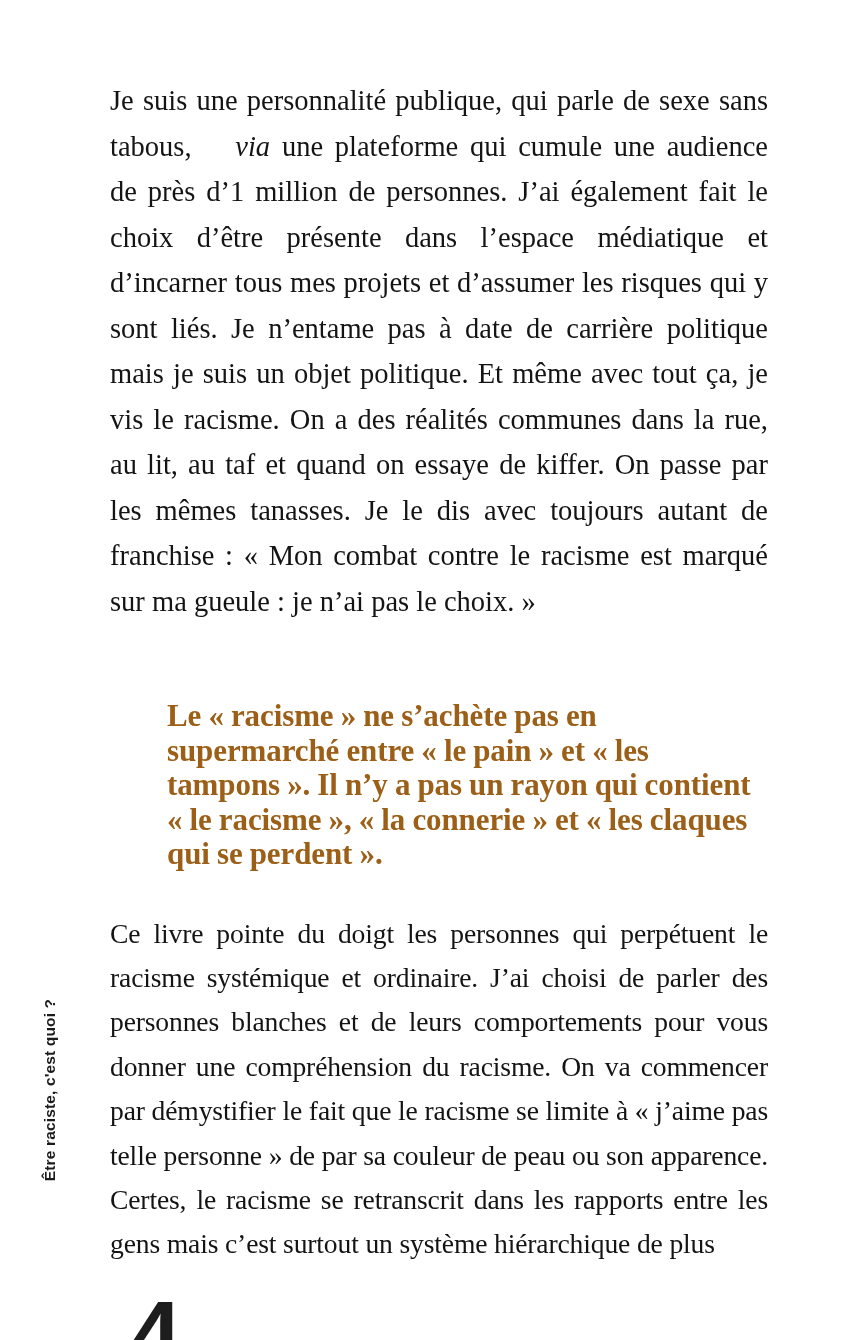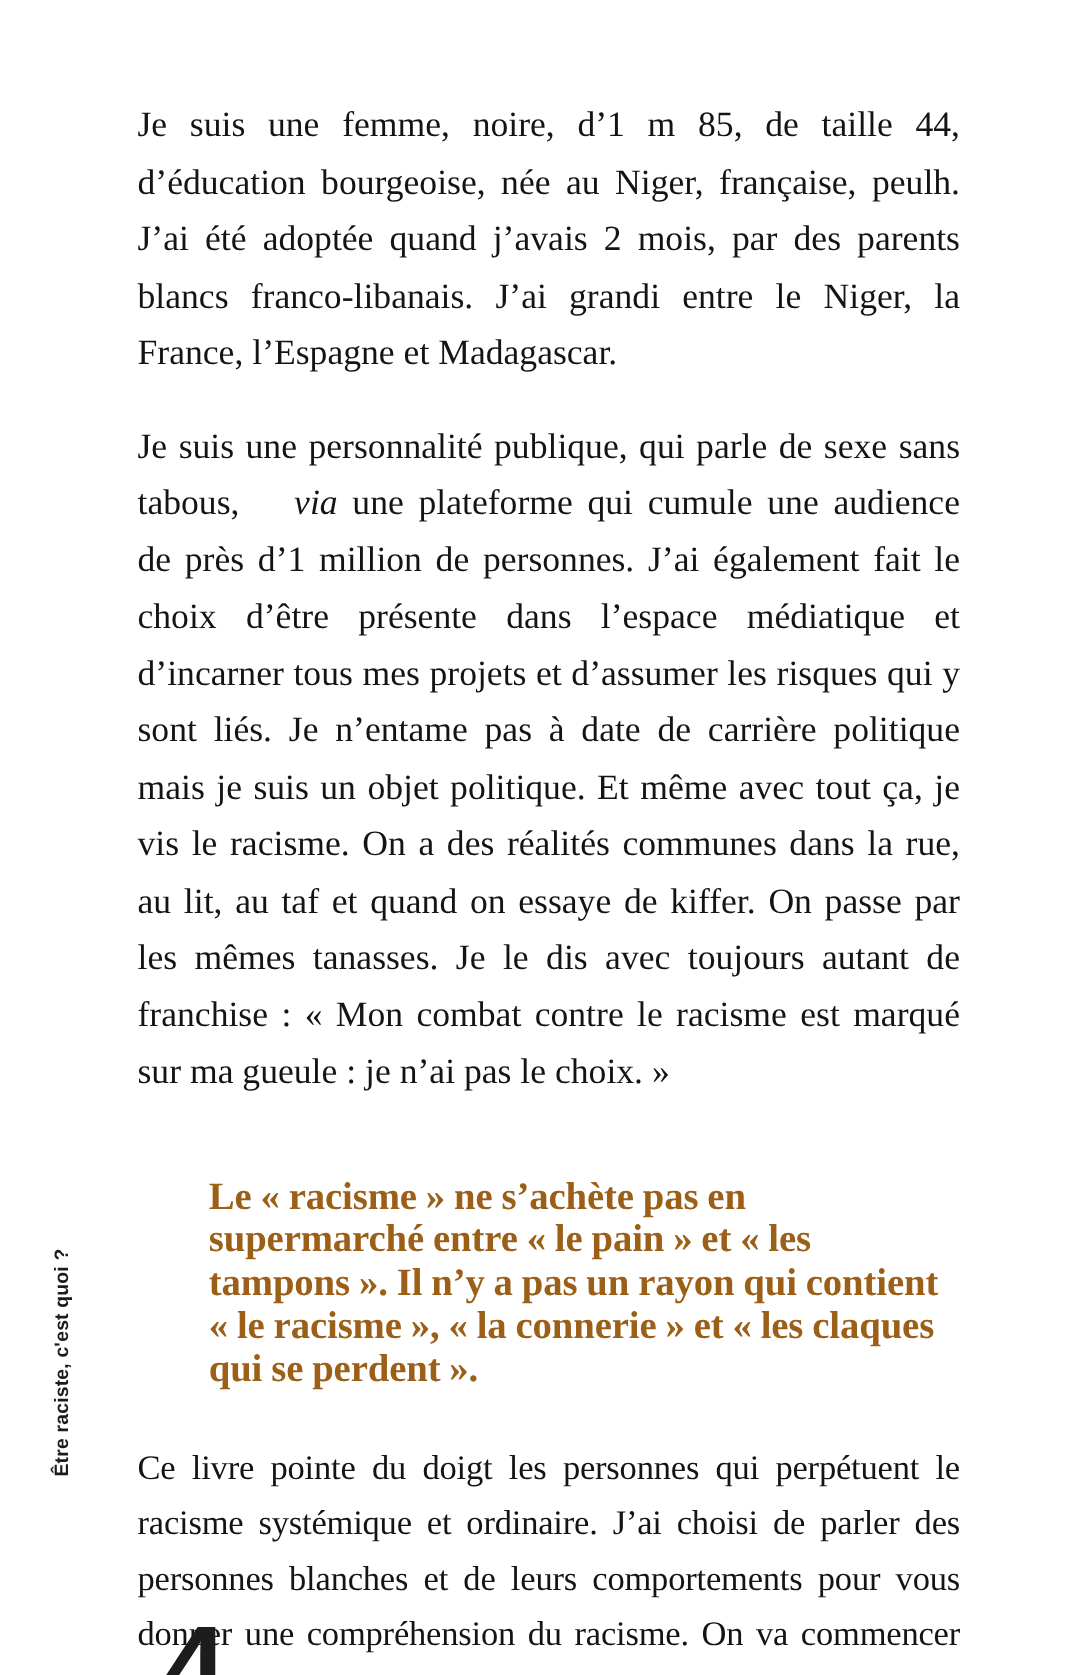--- a/index.html
+++ b/index.html
@@ -68,21 +68,21 @@
 
   
   .par-tight {
     font-size: 27.6px;
     line-height: 44.4px;
     letter-spacing: -0.15px;
   }
 
   
   .pullquote {
-    margin: 0 0 26px 0;
+    margin: 16px 0 26px 0;
     padding: 0 0 0 57px;
     font-size: 31px;
     line-height: 34.5px;
     font-weight: 700;
     text-align: left;
     color: #9c5f17;
     letter-spacing: -0.1px;
     word-spacing: -0.5px;
   }
 
@@ -106,21 +106,20 @@
 <body>
 
 <div class="page">
 
   <div class="running-head">
     <span class="rh-text">Être raciste, c'est quoi ?</span>
   </div>
 
   <div class="text-column">
 
-    <p class="body-par">Je suis une femme, noire, d’1 m 85, de taille 44, d’éducation bourgeoise, née au Niger, française, peulh. J’ai été adoptée quand j’avais 2 mois, par des parents blancs franco-libanais. J’ai grandi entre le Niger, la France, l’Espagne et Madagascar.</p>
 
     <p class="body-par"><span>Je suis une personnalité publique, qui parle de sexe sans tabous, </span><em>via</em><span> une plateforme qui cumule une audience de près d’1 million de personnes. J’ai également fait le choix d’être présente dans l’espace médiatique et d’incarner tous mes projets et d’assumer les risques qui y sont liés. Je n’entame pas à date de carrière politique mais je suis un objet politique. Et même avec tout ça, je vis le racisme. On a des réalités communes dans la rue, au lit, au taf et quand on essaye de kiffer. On passe par les mêmes tanasses. Je le dis avec toujours autant de franchise : « Mon combat contre le racisme est marqué sur ma gueule : je n’ai pas le choix. »</span></p>
 
     <div class="pq-spacer-top"></div>
 
     <p class="pullquote">Le « racisme » ne s’achète pas en supermarché entre « le pain » et « les tampons ». Il n’y a pas un rayon qui contient « le racisme », « la connerie » et « les claques qui se perdent ».</p>
 
     <div class="pq-spacer-bottom"></div>
 
     <p class="body-par par-tight">Ce livre pointe du doigt les personnes qui perpétuent le racisme systémique et ordinaire. J’ai choisi de parler des personnes blanches et de leurs comportements pour vous donner une compréhension du racisme. On va commencer par démystifier le fait que le racisme se limite à « j’aime pas telle personne » de par sa couleur de peau ou son apparence. Certes, le racisme se retranscrit dans les rapports entre les gens mais c’est surtout un système hiérarchique de plus</p>

